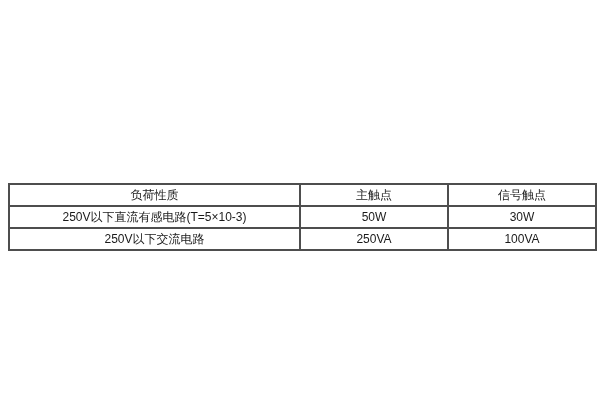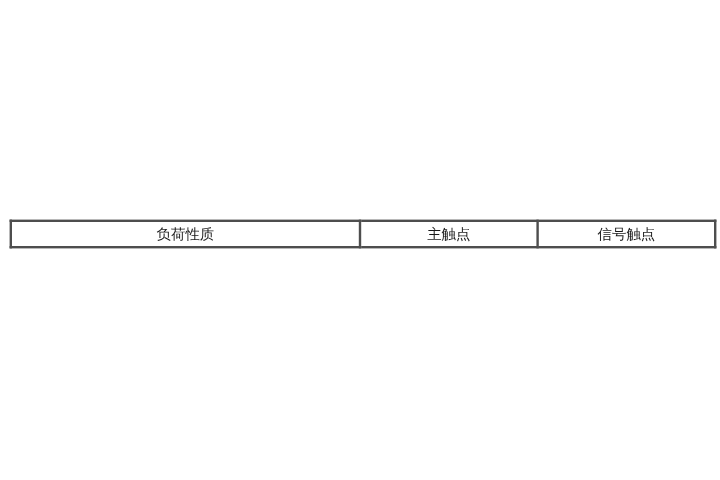--- a/index.html
+++ b/index.html
@@ -57,16 +57,26 @@
         <col class="col-signal">
       </colgroup>
       <thead>
         <tr>
           <th>负荷性质</th>
           <th>主触点</th>
           <th>信号触点</th>
         </tr>
       </thead>
       <tbody>
+        <tr>
+          <td>250V以下直流有感电路(T=5×10-3)</td>
+          <td>50W</td>
+          <td>30W</td>
+        </tr>
+        <tr>
+          <td>250V以下交流电路</td>
+          <td>250VA</td>
+          <td>100VA</td>
+        </tr>
       </tbody>
     </table>
   </div>
 </div>
 
 </body></html>

